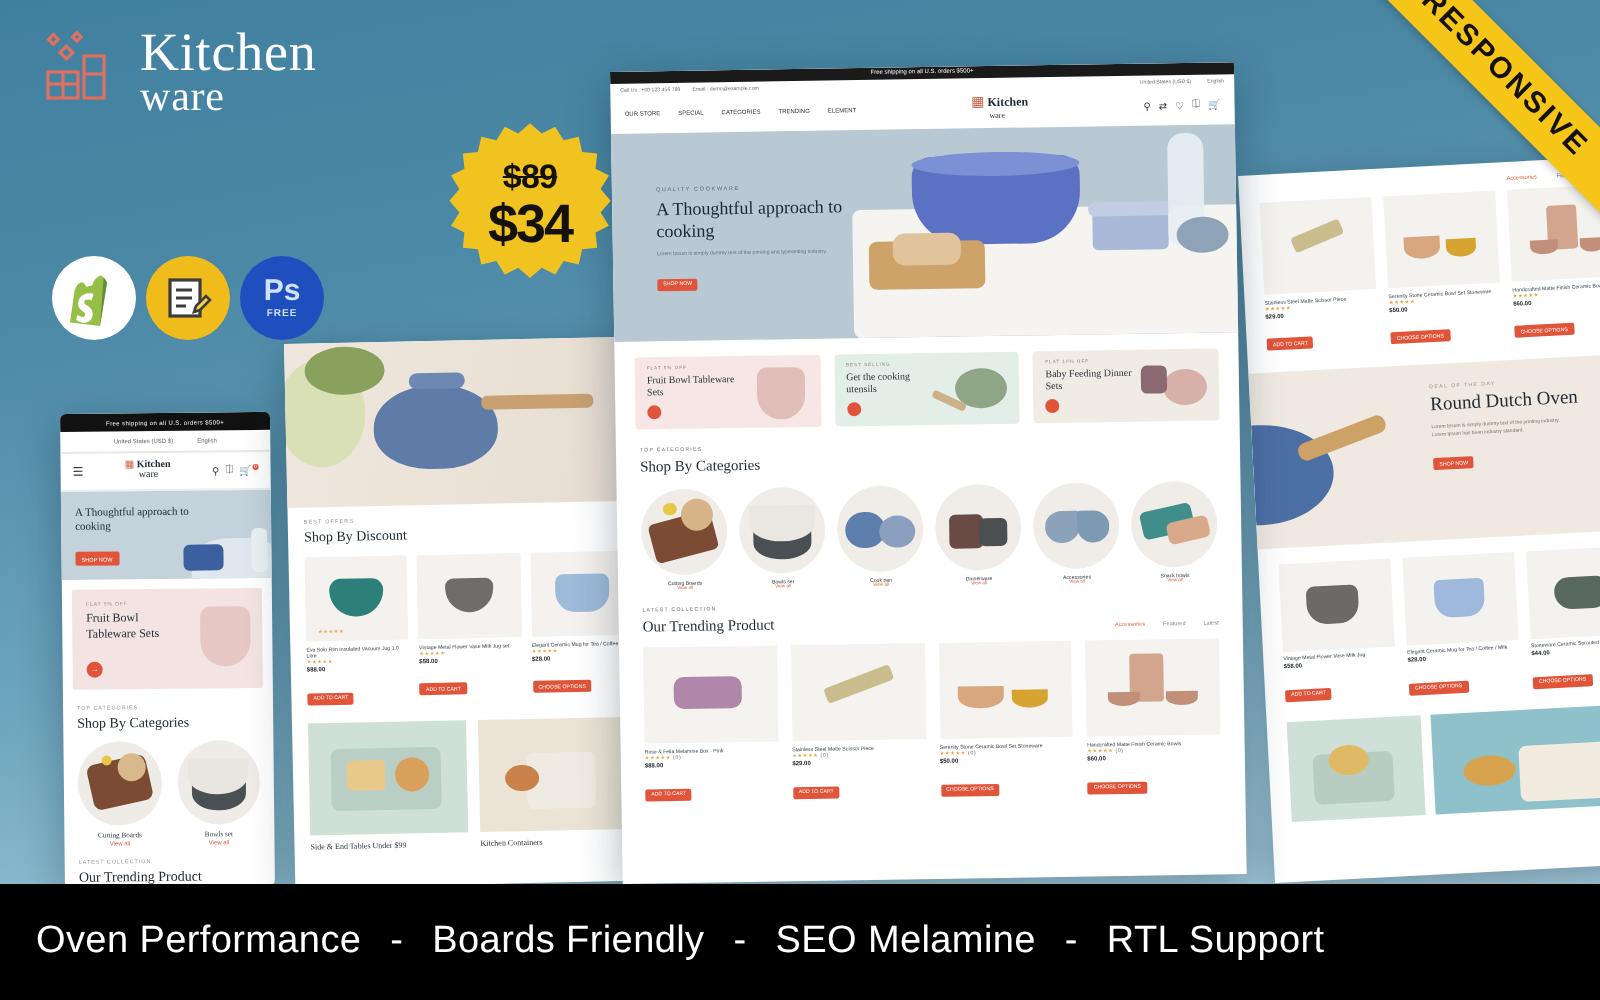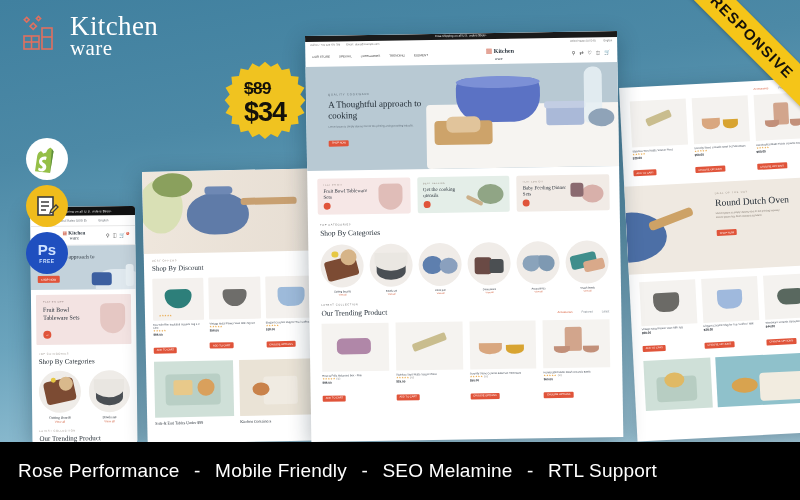--- a/index.html
+++ b/index.html
@@ -43,26 +43,26 @@
     position:absolute; left:24px; top:72px; width:220px; z-index:30;
     color:#fff; font-size:16.5px; font-weight:bold; line-height:1.5;
     text-shadow:0 1px 2px rgba(0,0,0,.18);
   }
   
   .price-badge{
     position:absolute; left:219px; top:60px; width:92px; height:84px; z-index:35;
     display:flex; flex-direction:column; align-items:center; justify-content:center;
   }
   .price-badge svg{ position:absolute; inset:0; width:100%; height:100%;}
-  .price-badge .inner{ position:relative; color:#14110a;}
+  .price-badge .inner{ position:relative; text-align:center; color:#14110a;}
   .price-old{ font-size:17px; font-weight:bold; text-decoration:line-through; display:block; letter-spacing:-.4px;}
   .price-new{ font-size:27px; font-weight:bold; display:block; line-height:1; letter-spacing:-1px;}
 
   
-  .badges { position:absolute; left:26px; top:138px; display:flex; gap:5px; z-index:30;flex-direction:column;}
+  .badges { position:absolute; left:26px; top:128px; display:flex; gap:5px; z-index:30;}
   .badge { width:42px; height:42px; border-radius:50%; display:flex; align-items:center; justify-content:center;}
   .b-shopify{ background:#fff; }
   .b-note{ background:#f0bc1c; }
   .b-ps{ background:#1f4fbf; color:#7ea8ff; flex-direction:column; }
   .b-ps .ps-t{ font-family:"Liberation Sans",sans-serif; font-weight:bold; font-size:15px; color:#cfe2ff; line-height:1;}
   .b-ps .ps-f{ font-size:5px; font-weight:bold; color:#cfe2ff; letter-spacing:.5px; margin-top:1px;}
 
   
   .mock { position:absolute; background:#fff; overflow:hidden; box-shadow:0 6px 22px rgba(10,30,45,.33); }
   .topbar-black{ background:#1a1a1a; color:#fff; font-size:3px; text-align:center; line-height:1.9;}
@@ -591,23 +591,23 @@
     <div class="badge b-ps">
       <span class="ps-t">Ps</span>
       <span class="ps-f">FREE</span>
     </div>
   </div>
 
   <div class="ribbon">RESPONSIVE</div>
 
   <div class="footer">
     <div class="txt">
-      <span>Rose Performance</span>
+      <span>Oven Performance</span>
       <span class="sep">-</span>
-      <span>Mobile Friendly</span>
+      <span>Boards Friendly</span>
       <span class="sep">-</span>
       <span>SEO Melamine</span>
       <span class="sep">-</span>
       <span>RTL Support</span>
     </div>
   </div>
 
 </div>
 
 </body></html>

